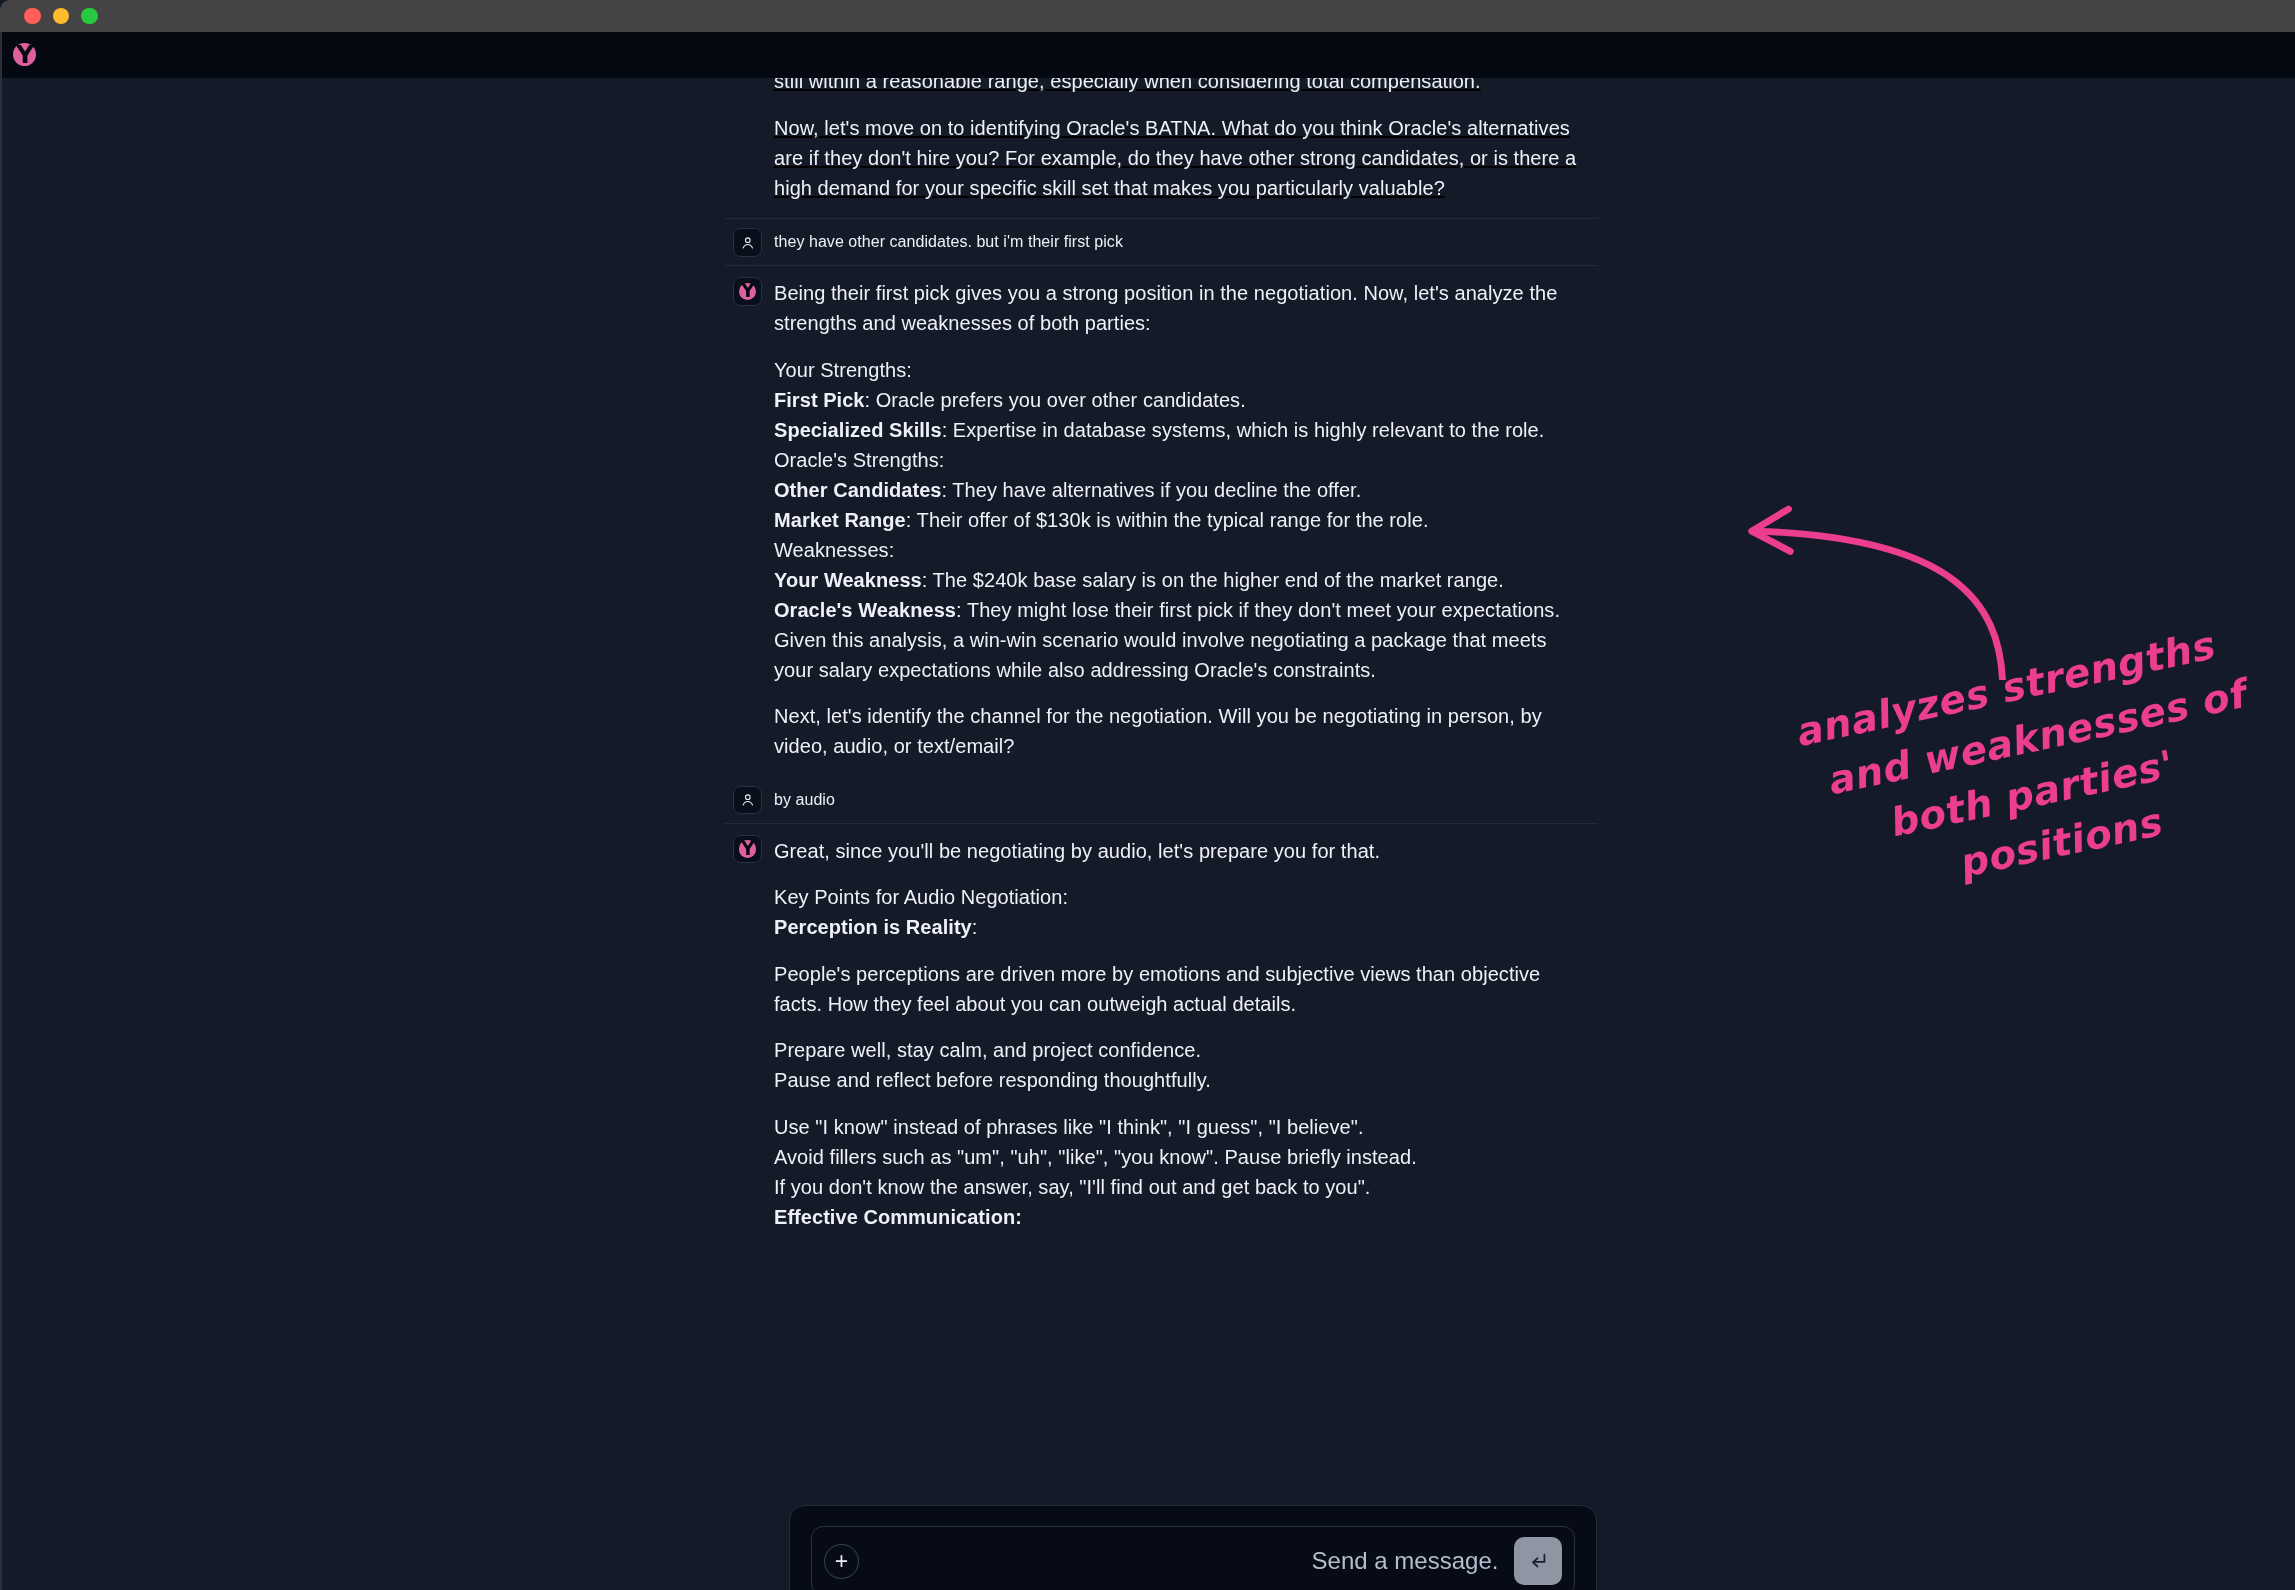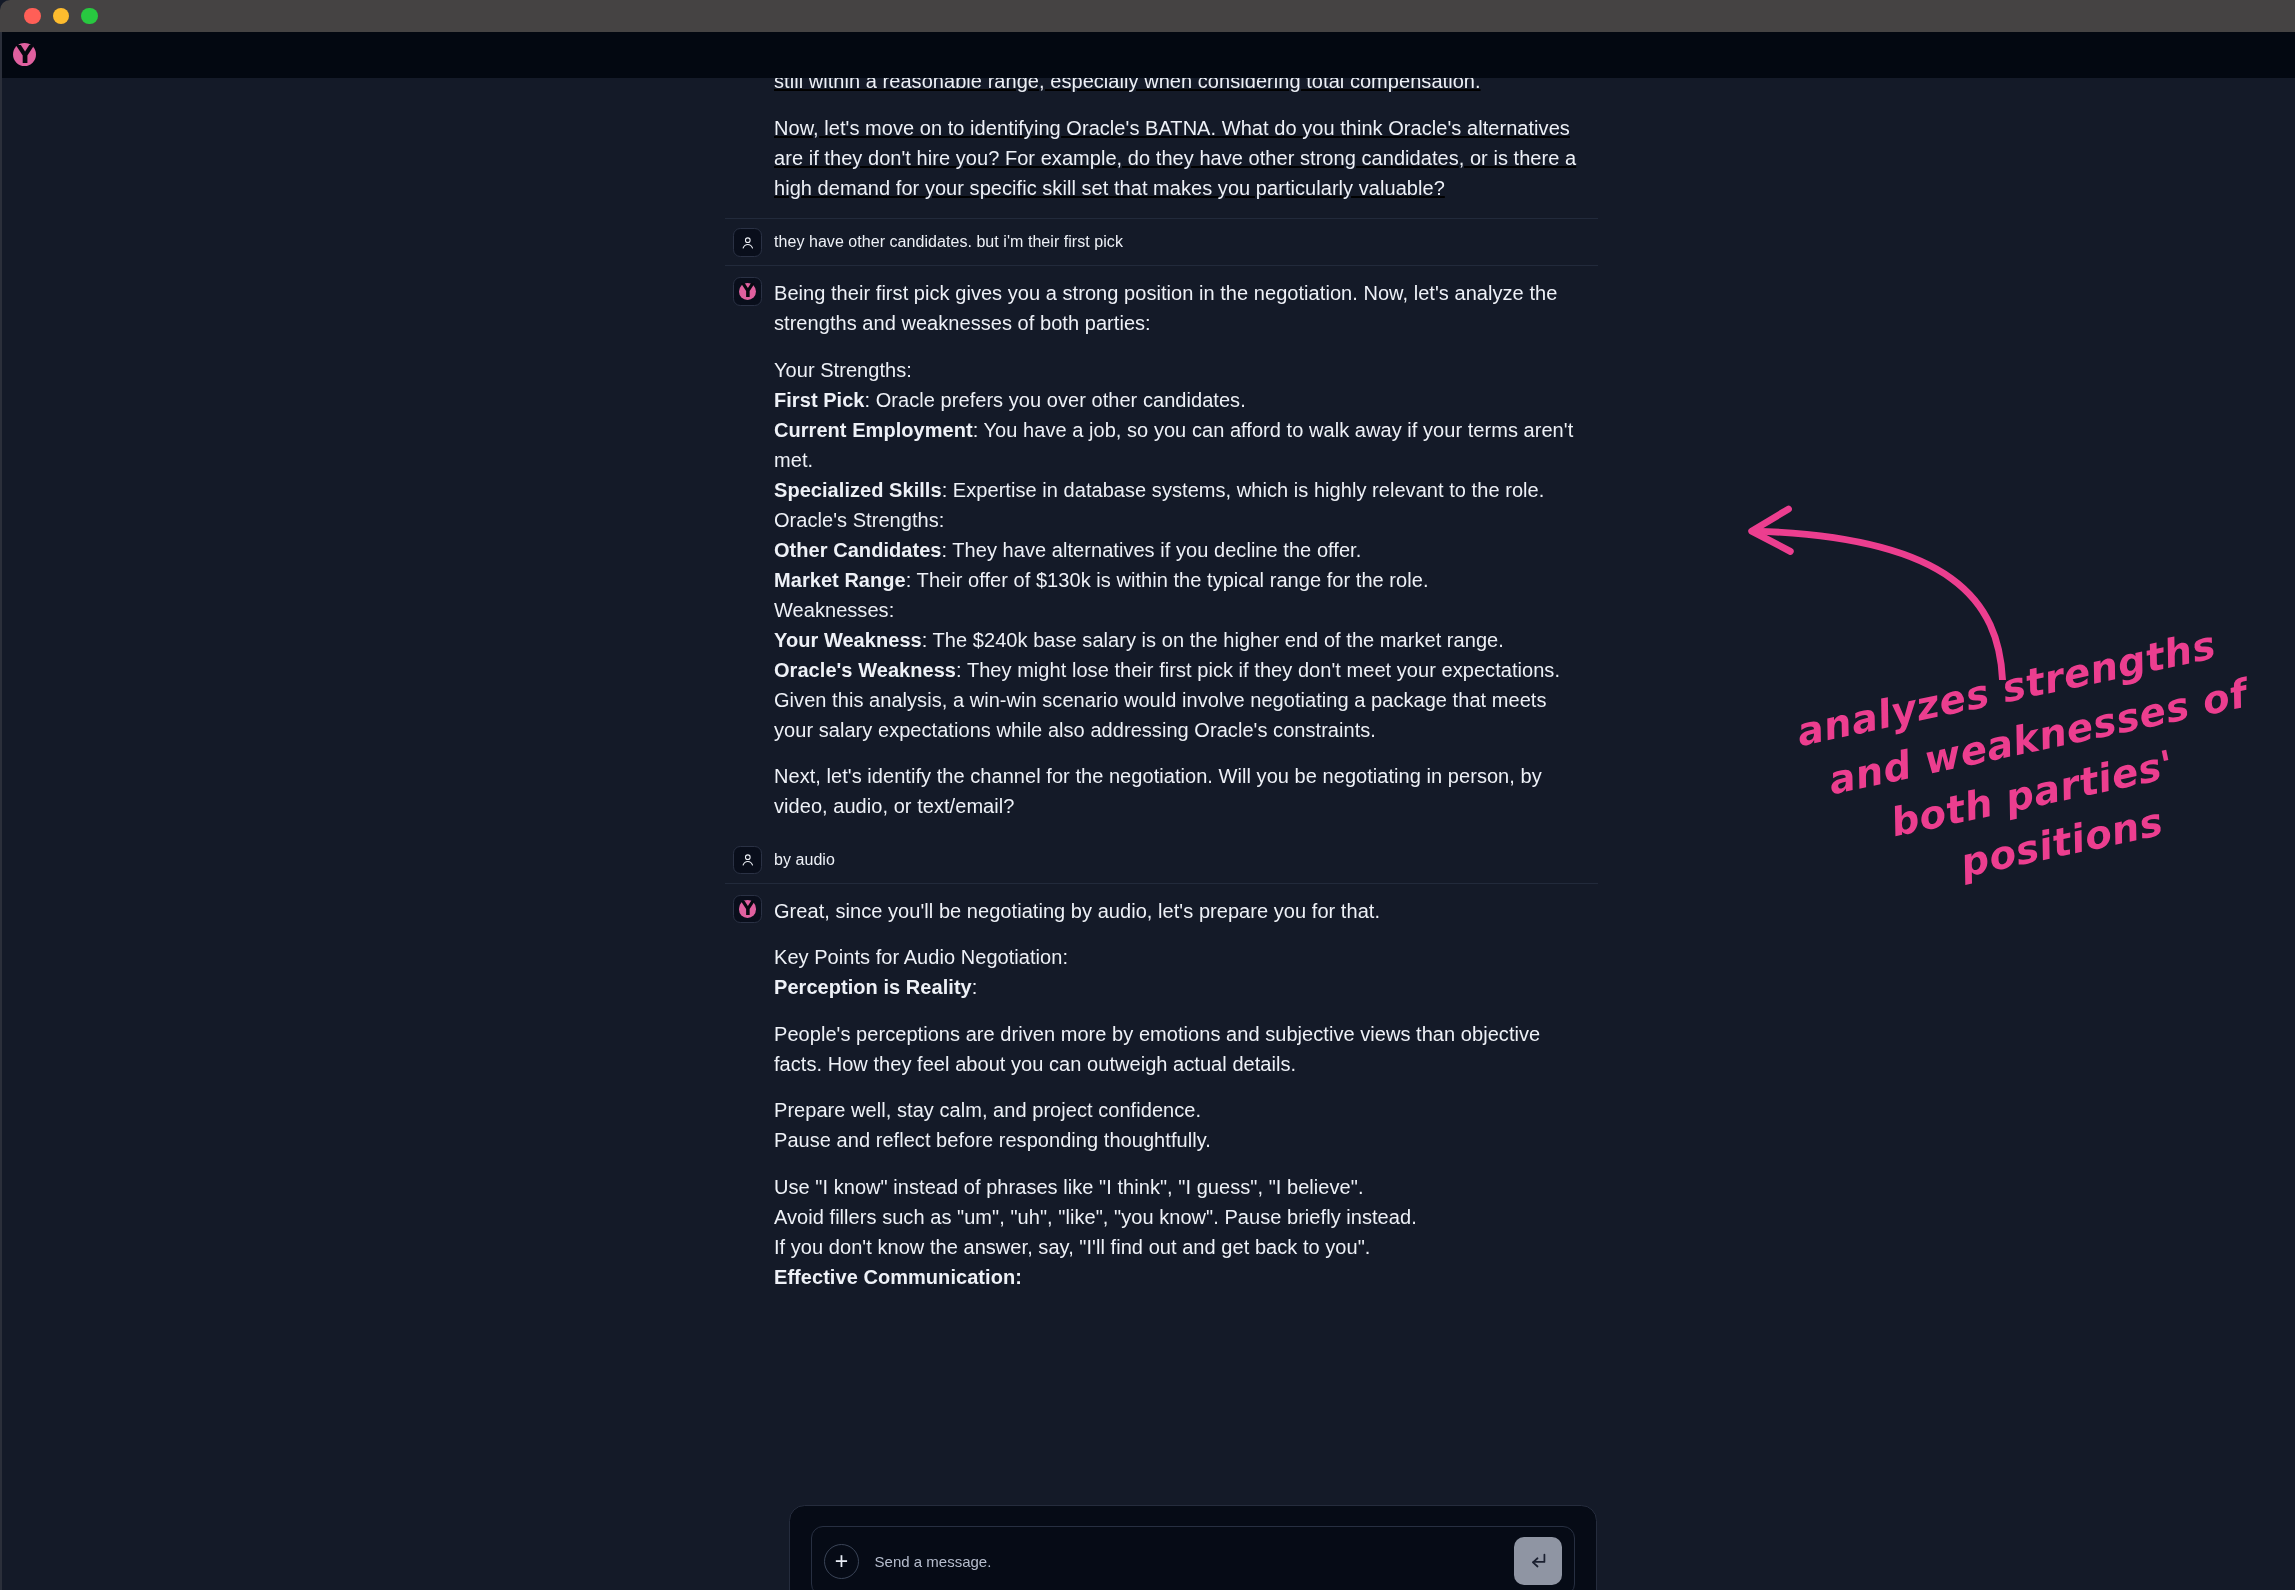--- a/index.html
+++ b/index.html
@@ -236,22 +236,23 @@
     flex: 0 0 auto;
     cursor: pointer;
     font-family: "Liberation Sans", sans-serif;
   }
   #message-input {
     flex: 1 1 auto;
     background: transparent;
     border: none;
     outline: none;
     color: #e8ecf5;
-    font-size: 15px;
+    font-size: 24px;
     font-family: "Liberation Sans", sans-serif;
+    text-align: right;
   }
   #message-input::placeholder { color: #b6bdcd; }
   #send-button {
     width: 48px; height: 48px;
     border-radius: 10px;
     background: #8f95a3;
     border: none;
     display: flex;
     align-items: center;
     justify-content: center;
@@ -305,21 +306,20 @@
         <div class="msg-avatar">
           <span class="avatar-brand">
             <span class="disc"></span>
             <span class="ymark">Y</span>
           </span>
         </div>
         <div class="msg-body">
           <p>Being their first pick gives you a strong position in the negotiation. Now, let's analyze the strengths and weaknesses of both parties:</p>
           <p class="gap"><span>Your Strengths:</span></p>
           <p><b>First Pick</b><span>: Oracle prefers you over other candidates.</span></p>
-          <p><b>Current Employment</b><span>: You have a job, so you can afford to walk away if your terms aren't met.</span></p>
           <p><b>Specialized Skills</b><span>: Expertise in database systems, which is highly relevant to the role.</span></p>
           <p><span>Oracle's Strengths:</span></p>
           <p><b>Other Candidates</b><span>: They have alternatives if you decline the offer.</span></p>
           <p><b>Market Range</b><span>: Their offer of $130k is within the typical range for the role.</span></p>
           <p><span>Weaknesses:</span></p>
           <p><b>Your Weakness</b><span>: The $240k base salary is on the higher end of the market range.</span></p>
           <p><b>Oracle's Weakness</b><span>: They might lose their first pick if they don't meet your expectations.</span></p>
           <p><span>Given this analysis, a win-win scenario would involve negotiating a package that meets your salary expectations while also addressing Oracle's constraints.</span></p>
           <p class="gap">Next, let's identify the channel for the negotiation. Will you be negotiating in person, by video, audio, or text/email?</p>
         </div>

